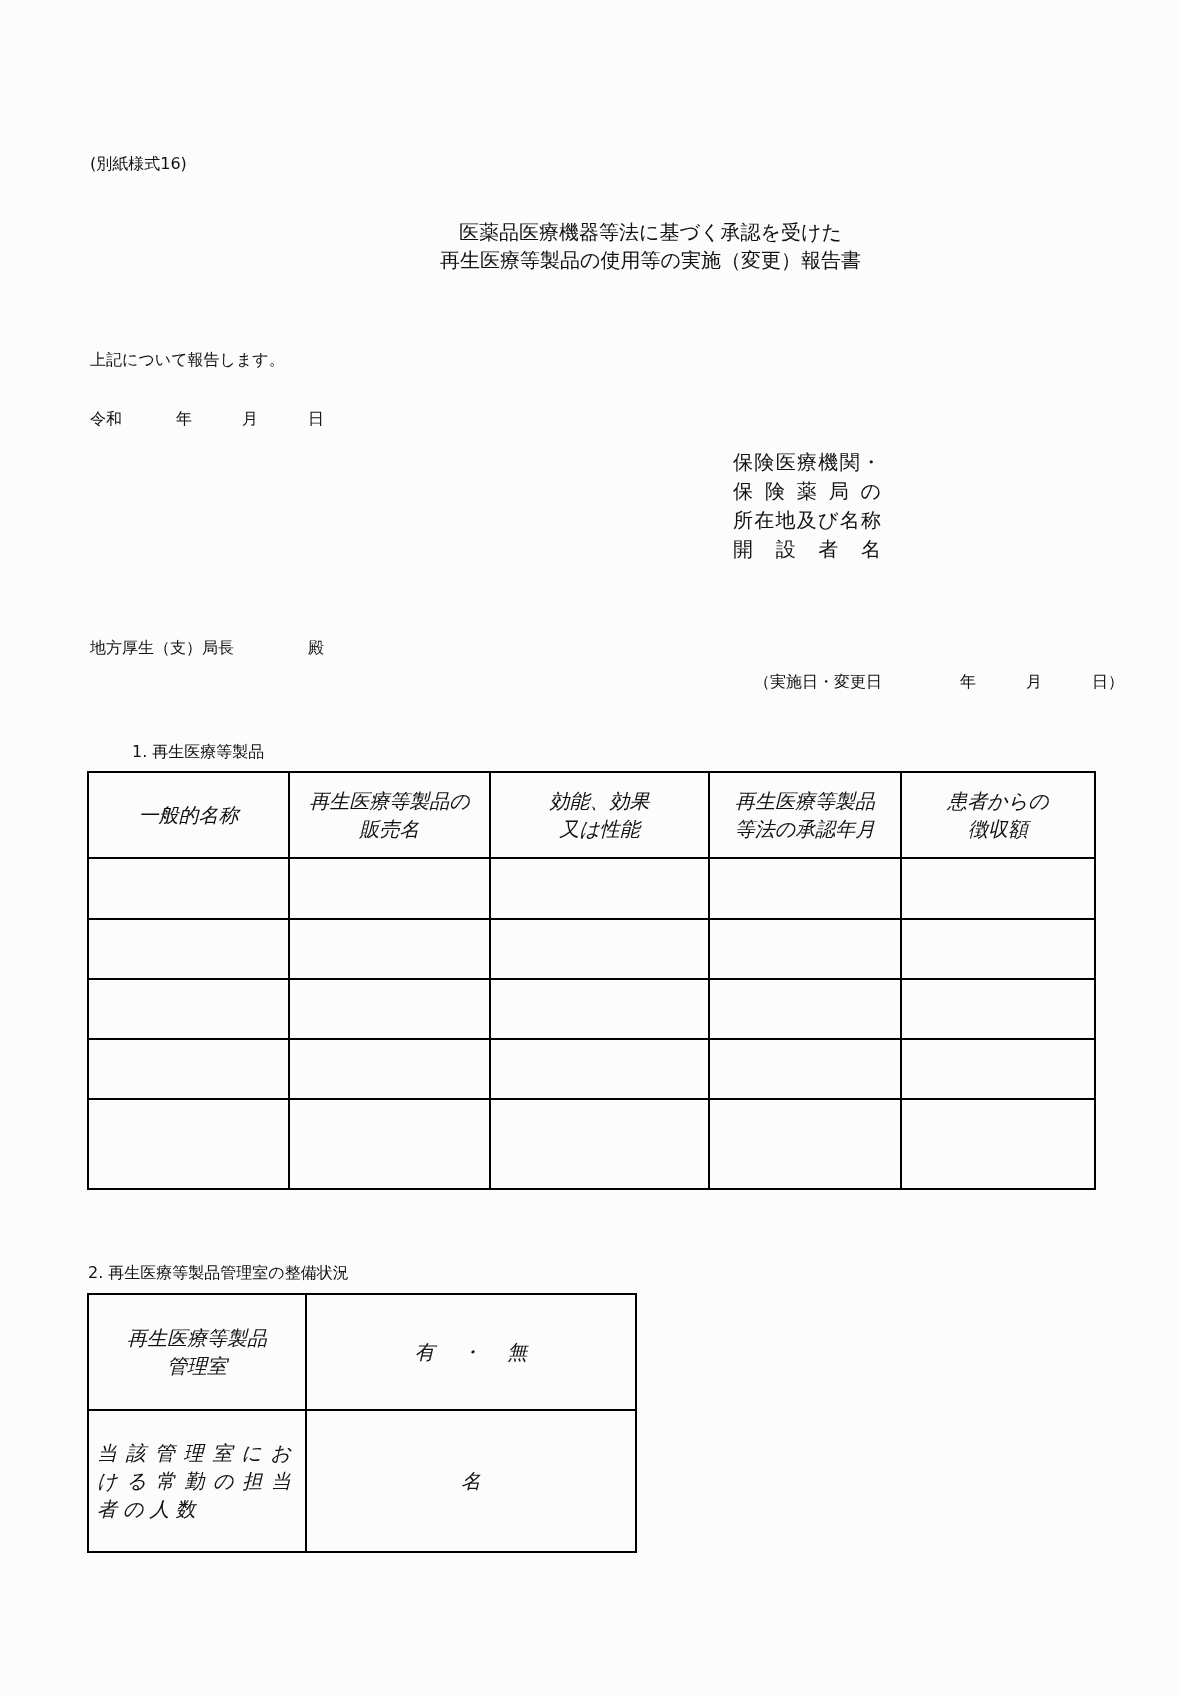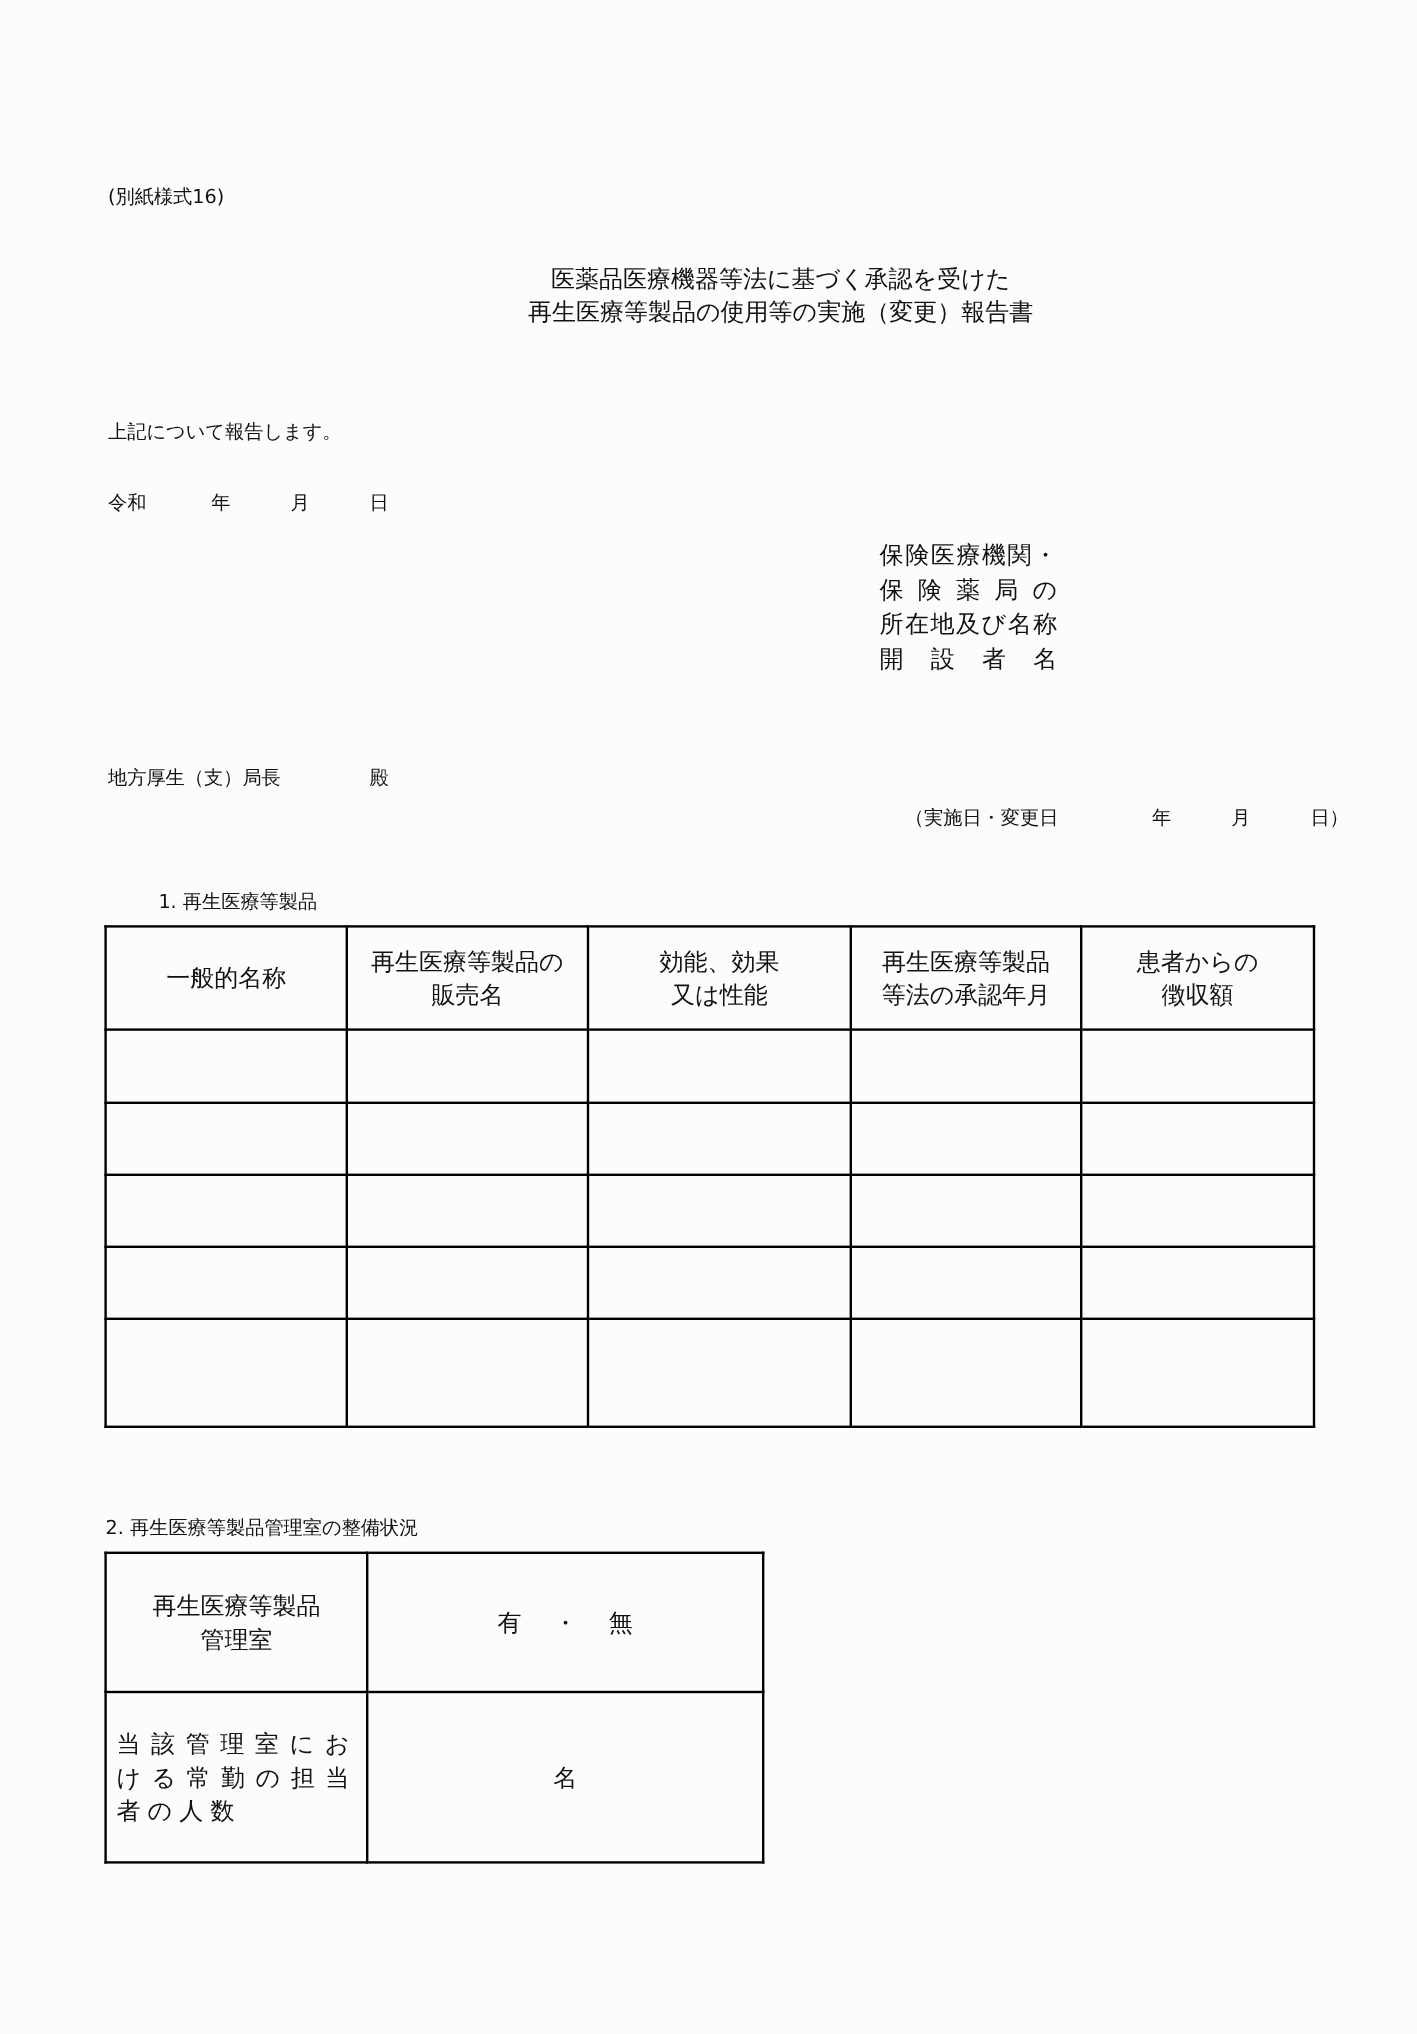--- a/index.html
+++ b/index.html
@@ -5,21 +5,21 @@
   html, body { margin:0; padding:0; }
   body {
     width:1181px; height:1695px; background:#fcfcfc; position:relative;
     font-family: "DejaVu Sans", "Liberation Sans", sans-serif; color:#111;
     overflow:hidden;
   }
   .abs { position:absolute; white-space:nowrap; }
   .t20 { font-size:16px; line-height:1; }
   .center { text-align:center; }
   .title { left:0; width:1181px; font-size:20px; line-height:28px; }
-  table.grid { position:absolute; border-collapse:collapse; table-layout:fixed; }
+  table.grid { position:absolute; border-collapse:collapse; table-layout:fixed;font-style:italic; }
   table.grid td { border:2px solid #000; padding:0; font-size:20px; line-height:28px; text-align:center; vertical-align:middle; }
   .addr { left:733px; font-size:20px; line-height:29px; }
   .addr div { width:148px; display:flex; justify-content:space-between; }
   .justify-cell { text-align:justify !important; text-align-last:left; padding:0 8px !important; letter-spacing:6px; white-space:normal; }
 </style>
 </head>
 <body>
 
 <div class="abs t20" style="left:90px; top:156px;">(別紙様式16)</div>
 

